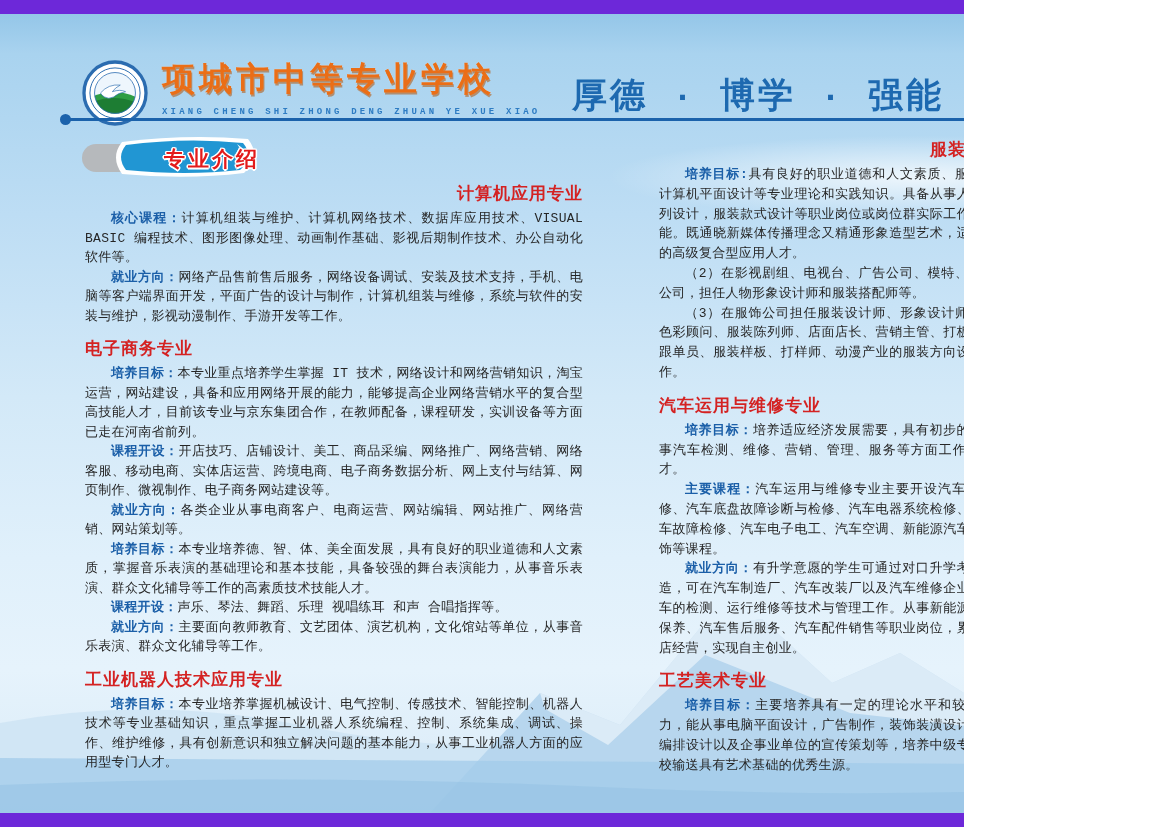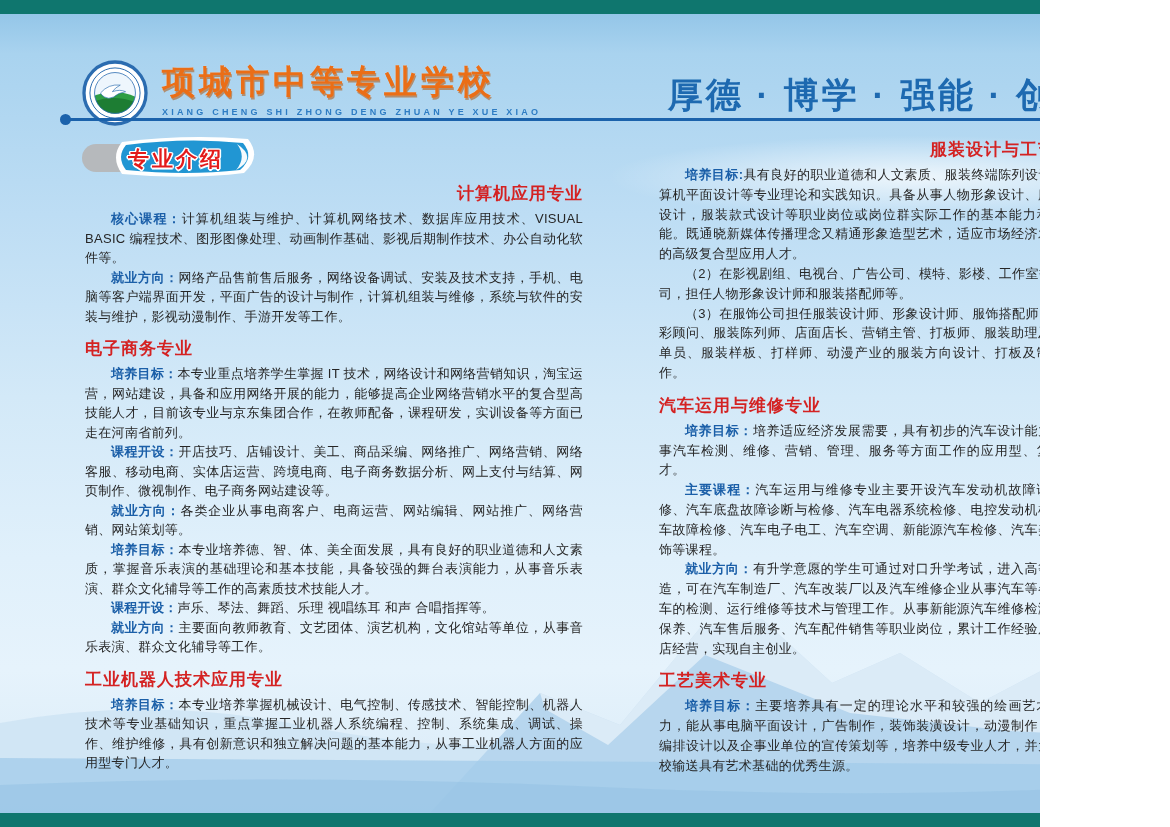--- a/index.html
+++ b/index.html
@@ -1,18 +1,18 @@
 <!DOCTYPE html>
 <html><head>
 <meta charset="utf-8">
 <style>
   html,body{margin:0;padding:0;background:#ffffff;}
   .canvas{
-    position:relative;width:1040px;height:827px;overflow:hidden;
-    background:#0f766e;font-family:Liberation Sans, sans-serif;
+    position:relative;width:964px;height:827px;overflow:hidden;
+    background:#6d28d9;font-family:Liberation Mono, monospace;
   }
   
   .page{
     position:absolute;left:0;top:14px;width:1170px;height:799px;
     background:linear-gradient(180deg,#94c6e8 0%,#a9d3ef 5%,#bdddf4 25%,#d3e9f8 48%,#e0f0fb 68%,#e6f3fc 82%,#d8eaf7 100%);
     overflow:hidden;
   }
   .mountains{position:absolute;left:0;bottom:0;width:1170px;height:280px;z-index:0;}
   .cloud{
     position:absolute;right:30px;top:118px;width:560px;height:90px;z-index:0;
@@ -37,21 +37,21 @@
     border-radius:2px;z-index:2;
   }
   .divider::before,.divider::after{
     content:"";position:absolute;top:-4px;width:11px;height:11px;border-radius:50%;background:#1b62ab;
   }
   .divider::before{left:-4px;}
   .divider::after{right:-4px;}
   
   .banner{position:absolute;left:82px;top:122px;width:200px;height:44px;z-index:2;}
   .banner-title{
-    position:absolute;left:46px;top:9px;width:132px;text-align:left;
+    position:absolute;left:46px;top:9px;width:132px;text-align:right;
     font-size:21px;font-weight:bold;color:#e31b1b;letter-spacing:3px;
     text-shadow:-1.5px 0 #fff,1.5px 0 #fff,0 -1.5px #fff,0 1.5px #fff,
                 -1px -1px #fff,1px 1px #fff,-1px 1px #fff,1px -1px #fff;
   }
   
   .col{position:absolute;z-index:1;}
   .col-left{left:85px;top:168px;width:498px;}
   .col-right{left:659px;top:124px;width:433px;}
   .sec-title{
     margin:11px 0 4px 0;font-size:17px;font-weight:bold;color:#d42222;letter-spacing:1px;

